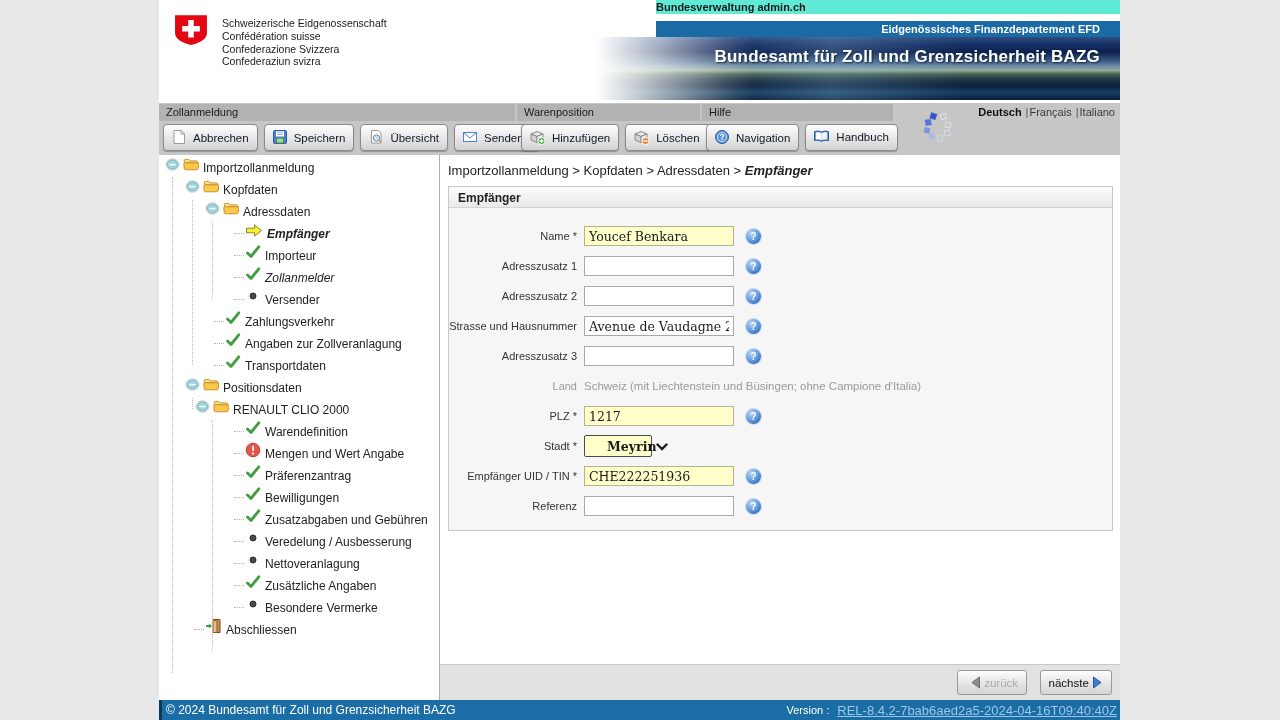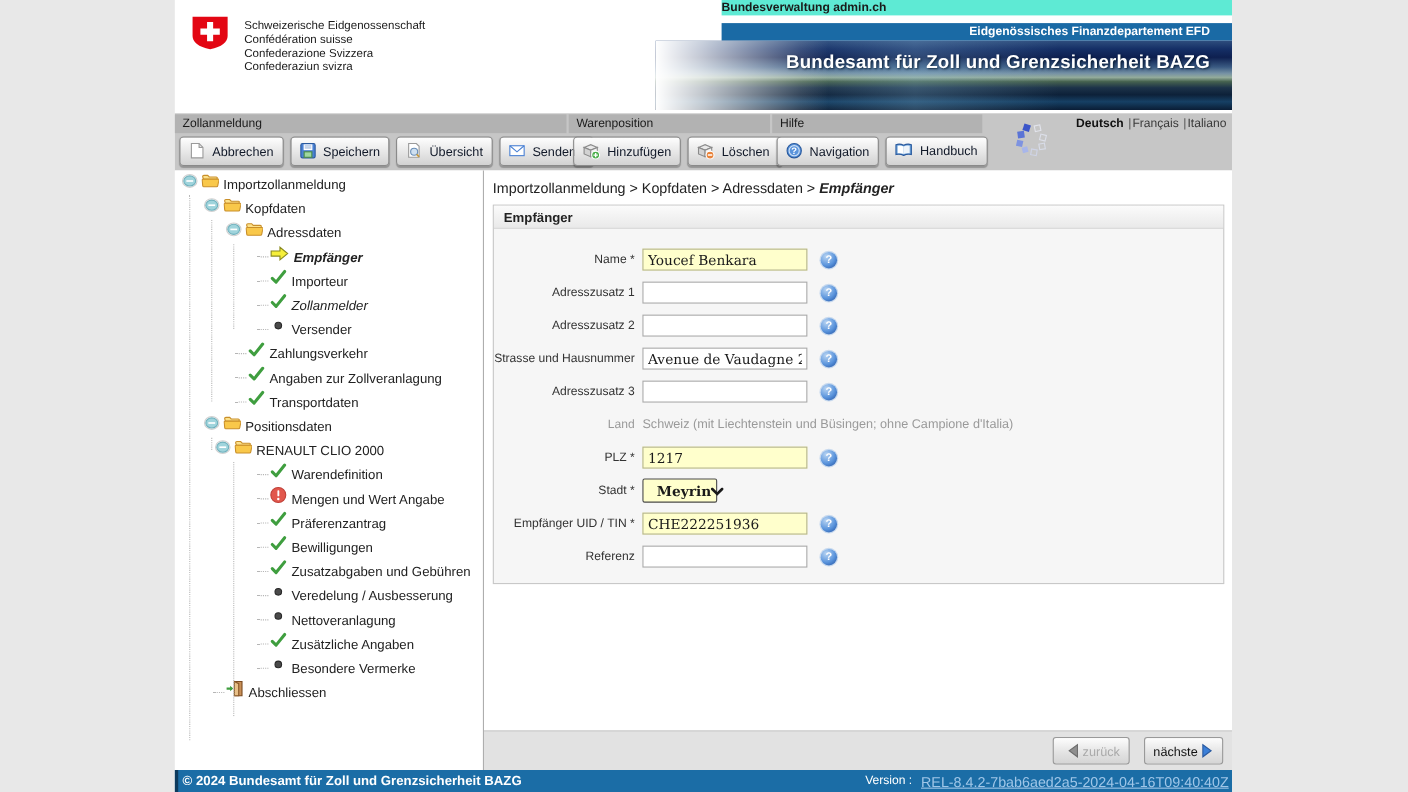--- a/index.html
+++ b/index.html
@@ -60,39 +60,39 @@
                 font-size:12px; font-weight:bold; color:#222; padding:4px 0 0 9px; }
   .panel-body { padding:13px 0 9px 0; }
   .frow { height:30px; display:flex; align-items:center; }
   .flabel { width:128px; text-align:right; font-size:11px; color:#333; margin-right:7px; flex:none; }
   .flabel.muted { color:#9a9a9a; }
   .finput { width:150px; height:20px; border:1px solid #a9a9a9; background:#fff; font-family:"DejaVu Serif", serif;
             font-size:12.5px; color:#1a1a1a; padding:0 4px; }
   .finput.req { background:#ffffcc; border-color:#b4b48e; }
   .fselect { width:68px; height:22px; background:#ffffcc; border:1px solid #4a4a4a; border-radius:2px;
              display:flex; align-items:center; font-family:"DejaVu Serif", serif; font-size:12.5px; font-weight:bold;
-             color:#1a1a1a; padding:0 4px 0 12px; cursor:pointer; }
+             color:#1a1a1a; padding:0 4px 0 22px; cursor:pointer; }
   .fselect svg { margin-left:auto; }
   .fstatic { font-size:11.5px; color:#9a9a9a; }
   .help { display:inline-block; width:15px; height:15px; margin-left:12px; border-radius:50%;
           background:radial-gradient(circle at 34% 28%, #b8d4f2, #5a94dc 55%, #2a5cab 90%);
           box-shadow:0 0 0 1px #c7d9ee; color:#fff; font-size:10px; font-weight:bold; text-align:center;
           line-height:15px; cursor:pointer; flex:none; }
 
   #navstrip { height:36px; background:#e2e2e2; border-top:1px solid #c9c9c9; text-align:right; padding:5px 8px 0 0; margin-top:auto; }
   .pgbtn { display:inline-block; height:25px; min-width:70px; border:1px solid #999; border-radius:3px;
            background:linear-gradient(#fdfdfd,#e2e2e2 60%,#d5d5d5); font-size:11.5px; padding:5px 8px 0 8px;
            margin-left:8px; cursor:pointer; white-space:nowrap; }
   .pgbtn svg { vertical-align:-2px; }
   .pgbtn.disabled { color:#aaa; cursor:default; }
   .pgbtn.next { color:#111; }
 
   
   #footer { height:20px; background:#1b6da6; display:flex; align-items:center; padding:0 3px 0 4px; border-left:3px solid #0d3a5c; }
-  .copyright { font-size:12px; font-weight:bold; color:#fff; }
+  .copyright { font-size:12px; font-weight:normal; color:#fff; }
   .vgroup { margin-left:auto; display:flex; align-items:center; }
   .vlabel { font-size:11px; color:#fff; margin-right:8px; }
   .vlink { font-size:13px; color:#9fc6e8; text-decoration:underline; }
 </style>
 </head>
 <body>
 
 <div id="page">
 
   <div id="header">

